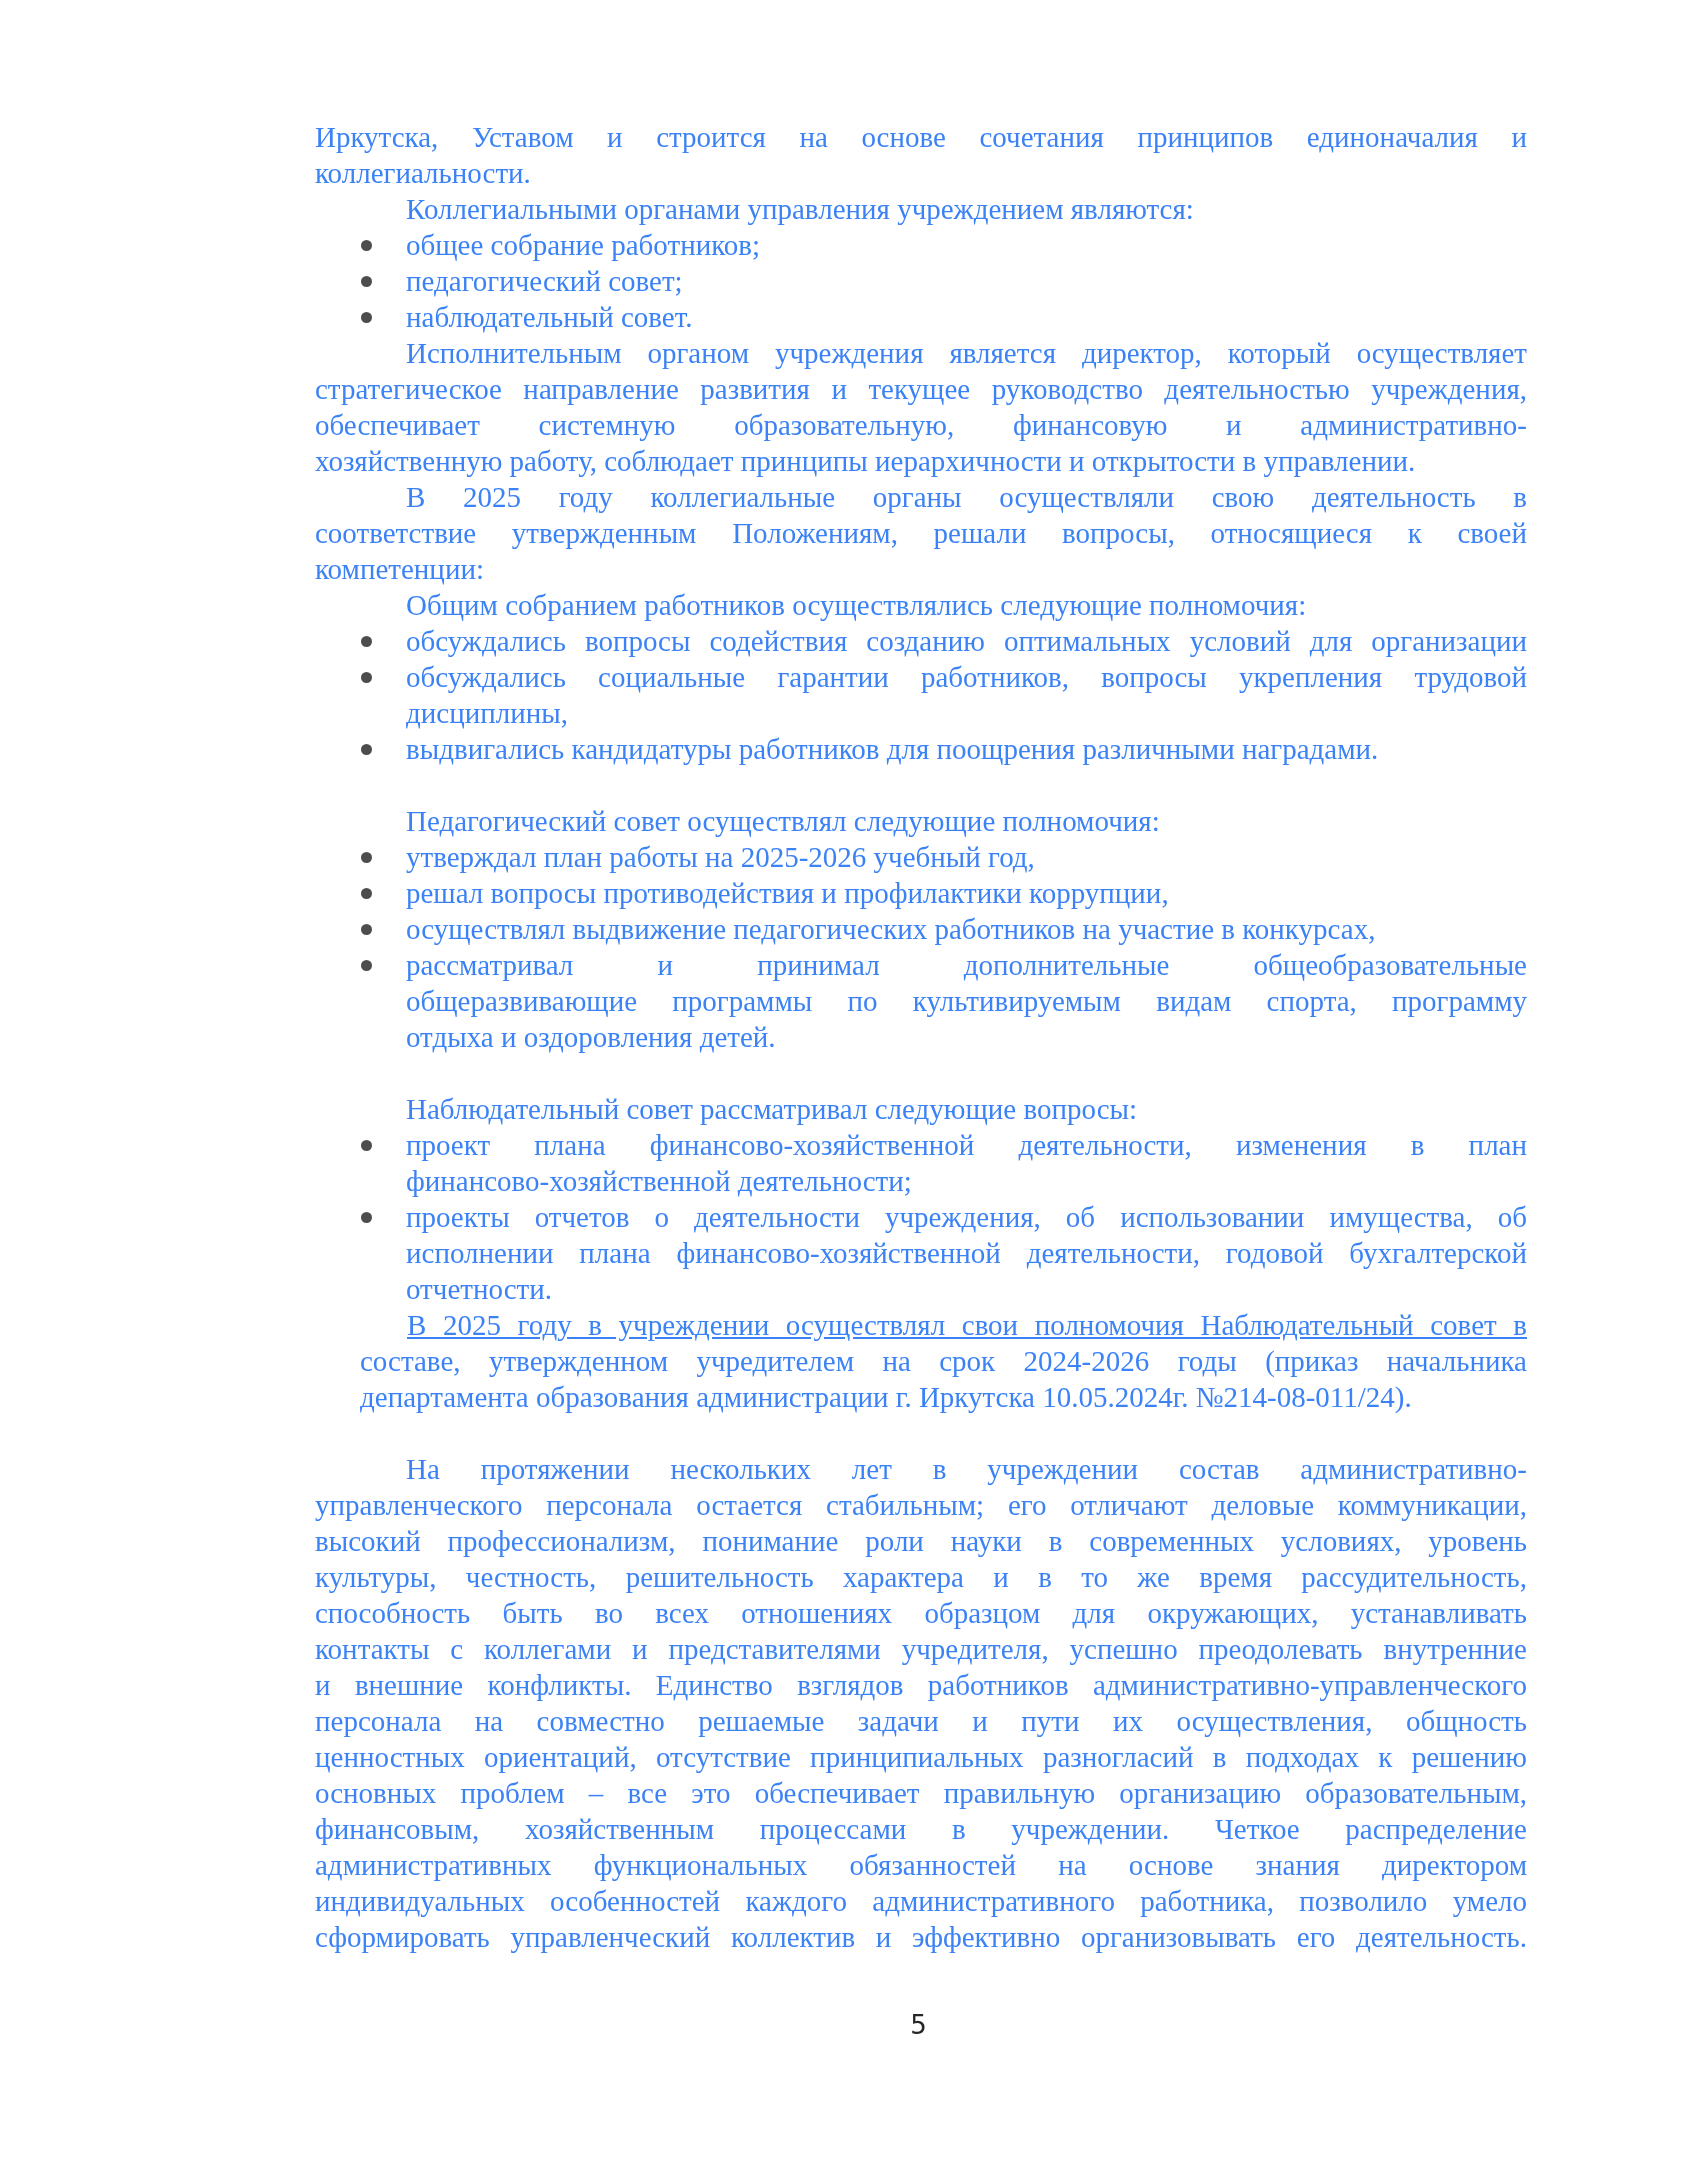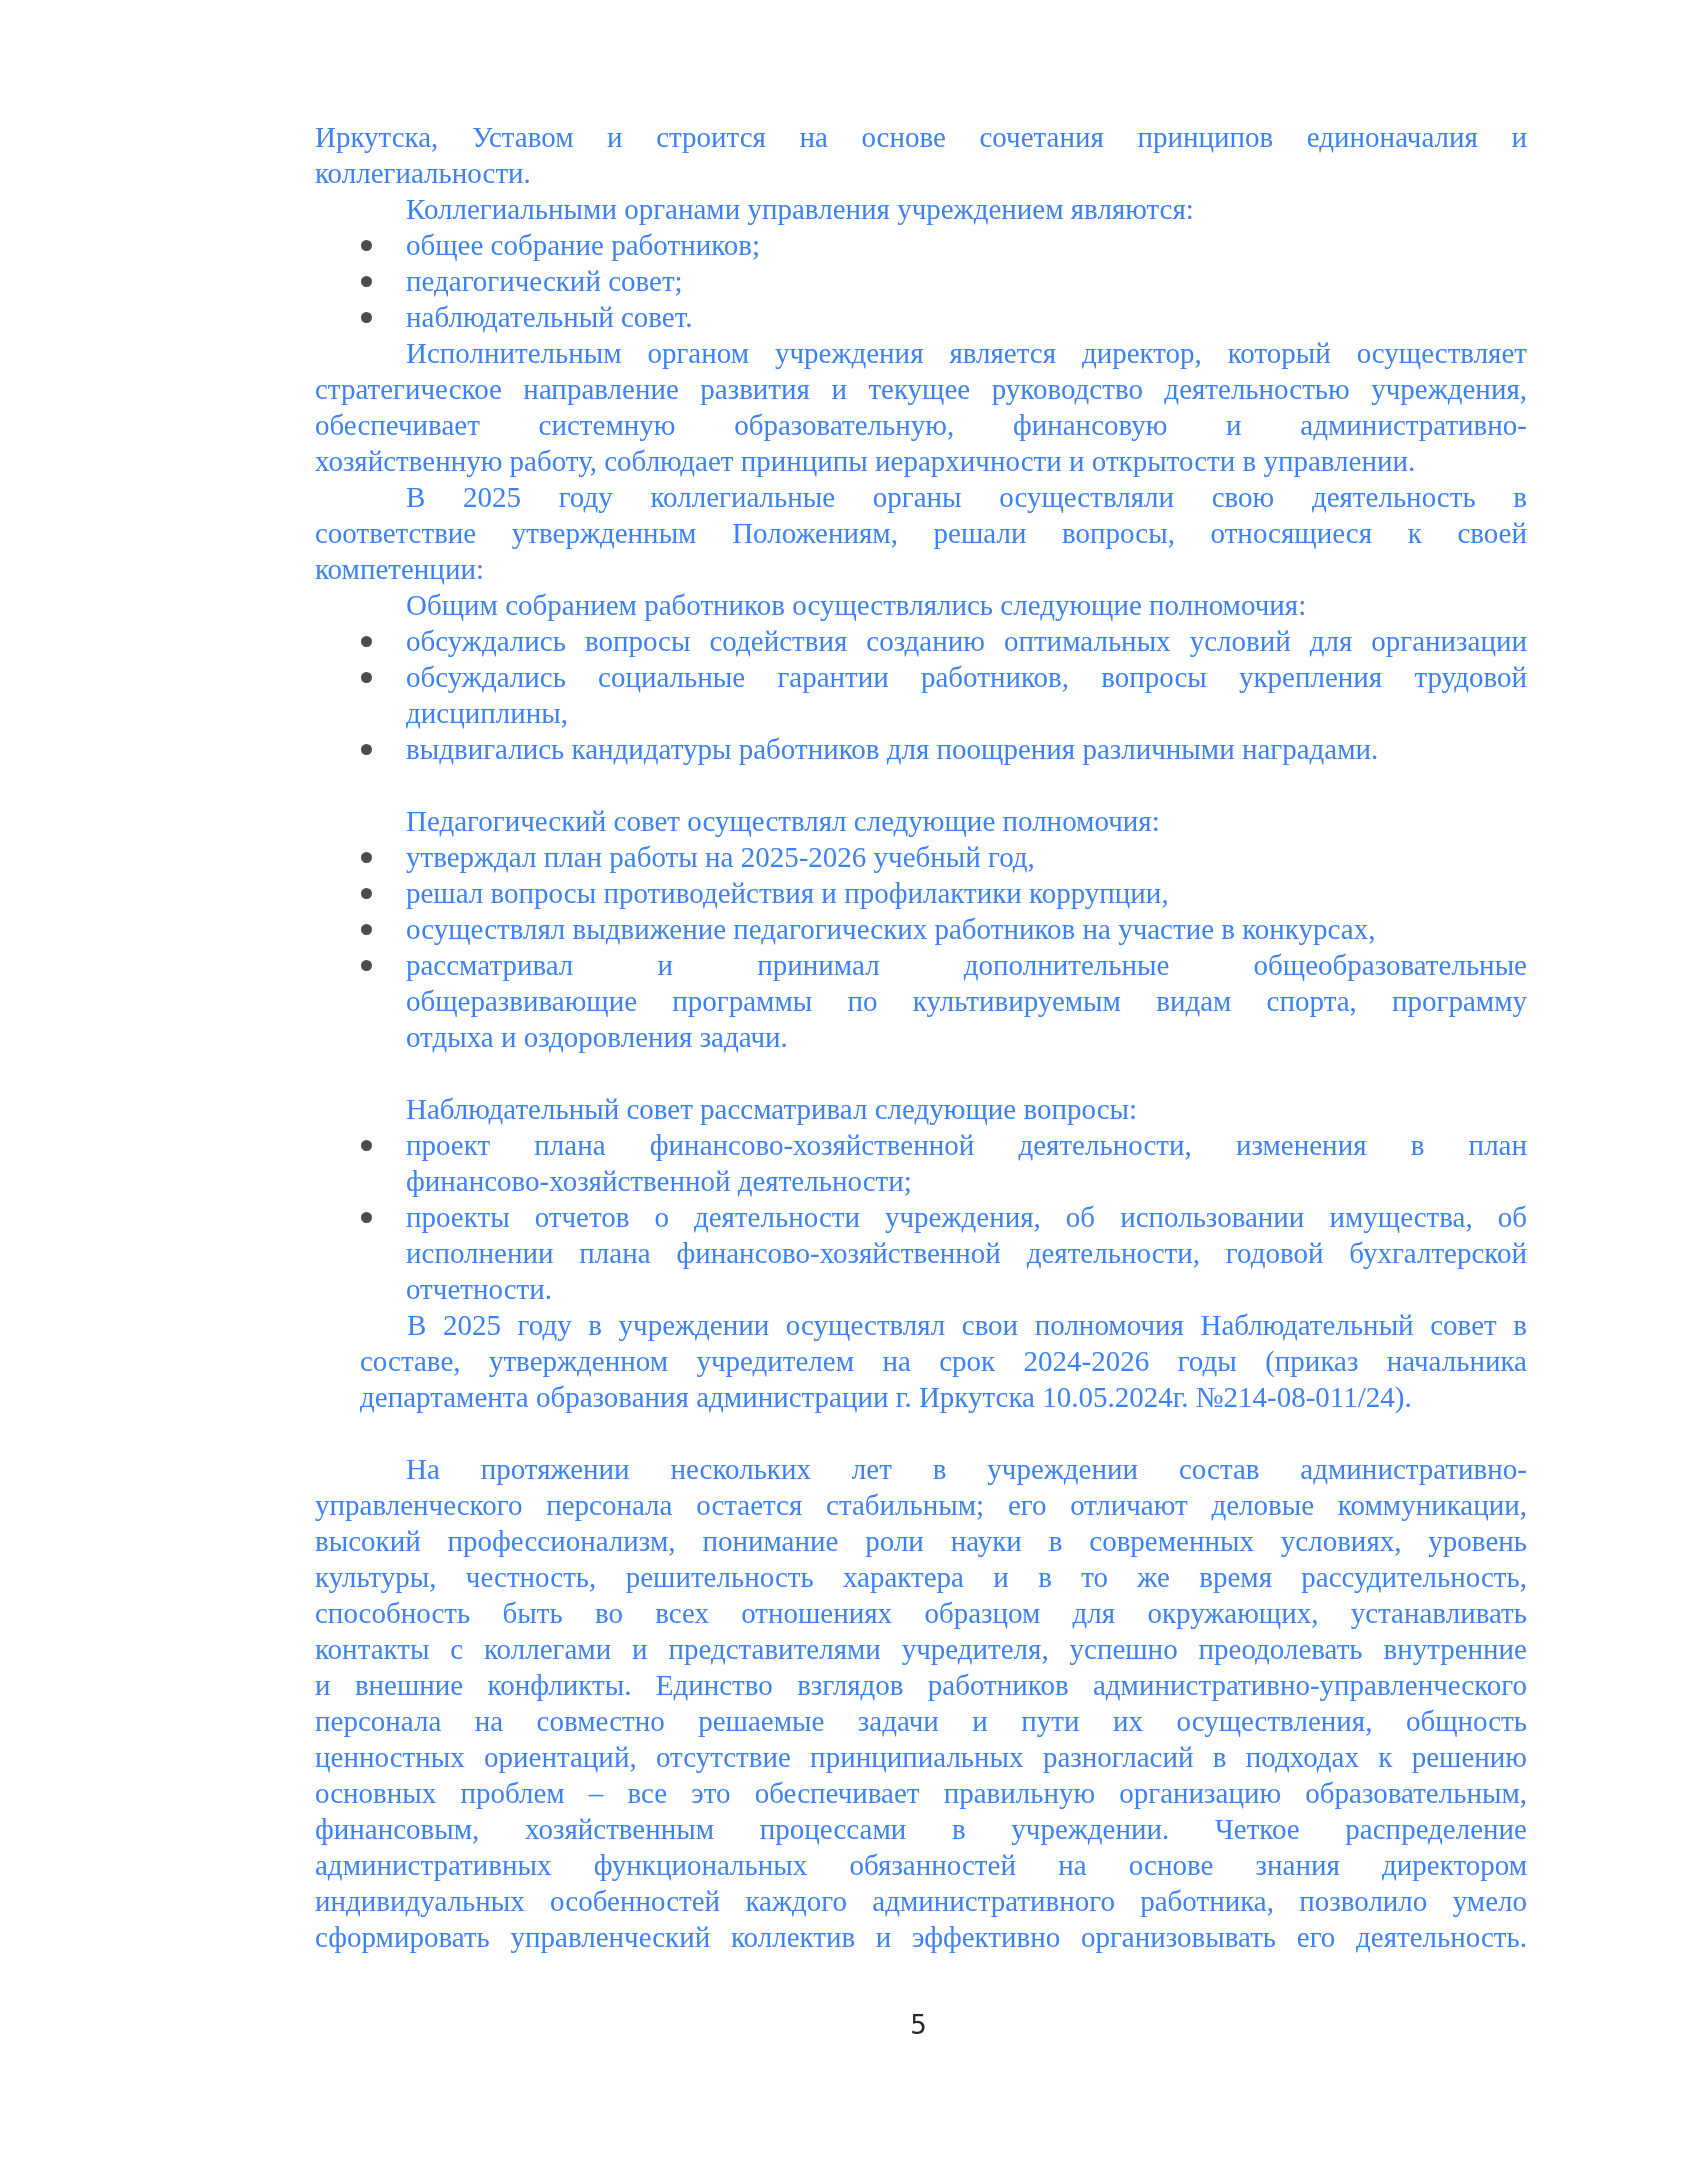--- a/index.html
+++ b/index.html
@@ -10,21 +10,21 @@
     font-family:"Liberation Serif", serif; font-size:29px; color:#3b82f6;
     line-height:36px;
   }
   .ln { display:block; height:36px; white-space:nowrap; overflow:visible; }
   .j { text-align:justify; text-align-last:justify; white-space:normal; overflow:hidden; }
   .ind { padding-left:91px; }
   .bul { position:relative; padding-left:91px; }
   .bul .dot { position:absolute; left:46px; top:13px; width:11px; height:11px; border-radius:50%; background:#4d4d4d; }
   .cont { padding-left:91px; }
   .blk { margin-left:45px; }
-  .blk.ind { padding-left:47px; }
+  .blk.ind { padding-left:47px;text-decoration:underline; }
   .gap { display:block; height:36px; }
   .pagenum {
     position:absolute; left:0; width:1837px; top:2010px; text-align:center;
     font-family:"DejaVu Sans", sans-serif; font-size:26px; color:#262626;
   }
 </style>
 </head>
 <body>
 
 <div class="page">
@@ -54,21 +54,21 @@
     <span class="ln bul"><span class="dot"></span><span>выдвигались кандидатуры работников для поощрения различными наградами.</span></span>
 
     <span class="gap"></span>
 
     <span class="ln ind">Педагогический совет осуществлял следующие полномочия:</span>
     <span class="ln bul"><span class="dot"></span><span>утверждал план работы на 2025-2026 учебный год,</span></span>
     <span class="ln bul"><span class="dot"></span><span>решал вопросы противодействия и профилактики коррупции,</span></span>
     <span class="ln bul"><span class="dot"></span><span>осуществлял выдвижение педагогических работников на участие в конкурсах,</span></span>
     <span class="ln bul j"><span class="dot"></span><span>рассматривал и принимал дополнительные общеобразовательные</span></span>
     <span class="ln cont j">общеразвивающие программы по культивируемым видам спорта, программу</span>
-    <span class="ln cont">отдыха и оздоровления задачи.</span>
+    <span class="ln cont">отдыха и оздоровления детей.</span>
 
     <span class="gap"></span>
 
     <span class="ln ind">Наблюдательный совет рассматривал следующие вопросы:</span>
     <span class="ln bul j"><span class="dot"></span><span>проект плана финансово-хозяйственной деятельности, изменения в план</span></span>
     <span class="ln cont">финансово-хозяйственной деятельности;</span>
     <span class="ln bul j"><span class="dot"></span><span>проекты отчетов о деятельности учреждения, об использовании имущества, об</span></span>
     <span class="ln cont j">исполнении плана финансово-хозяйственной деятельности, годовой бухгалтерской</span>
     <span class="ln cont">отчетности.</span>
 

